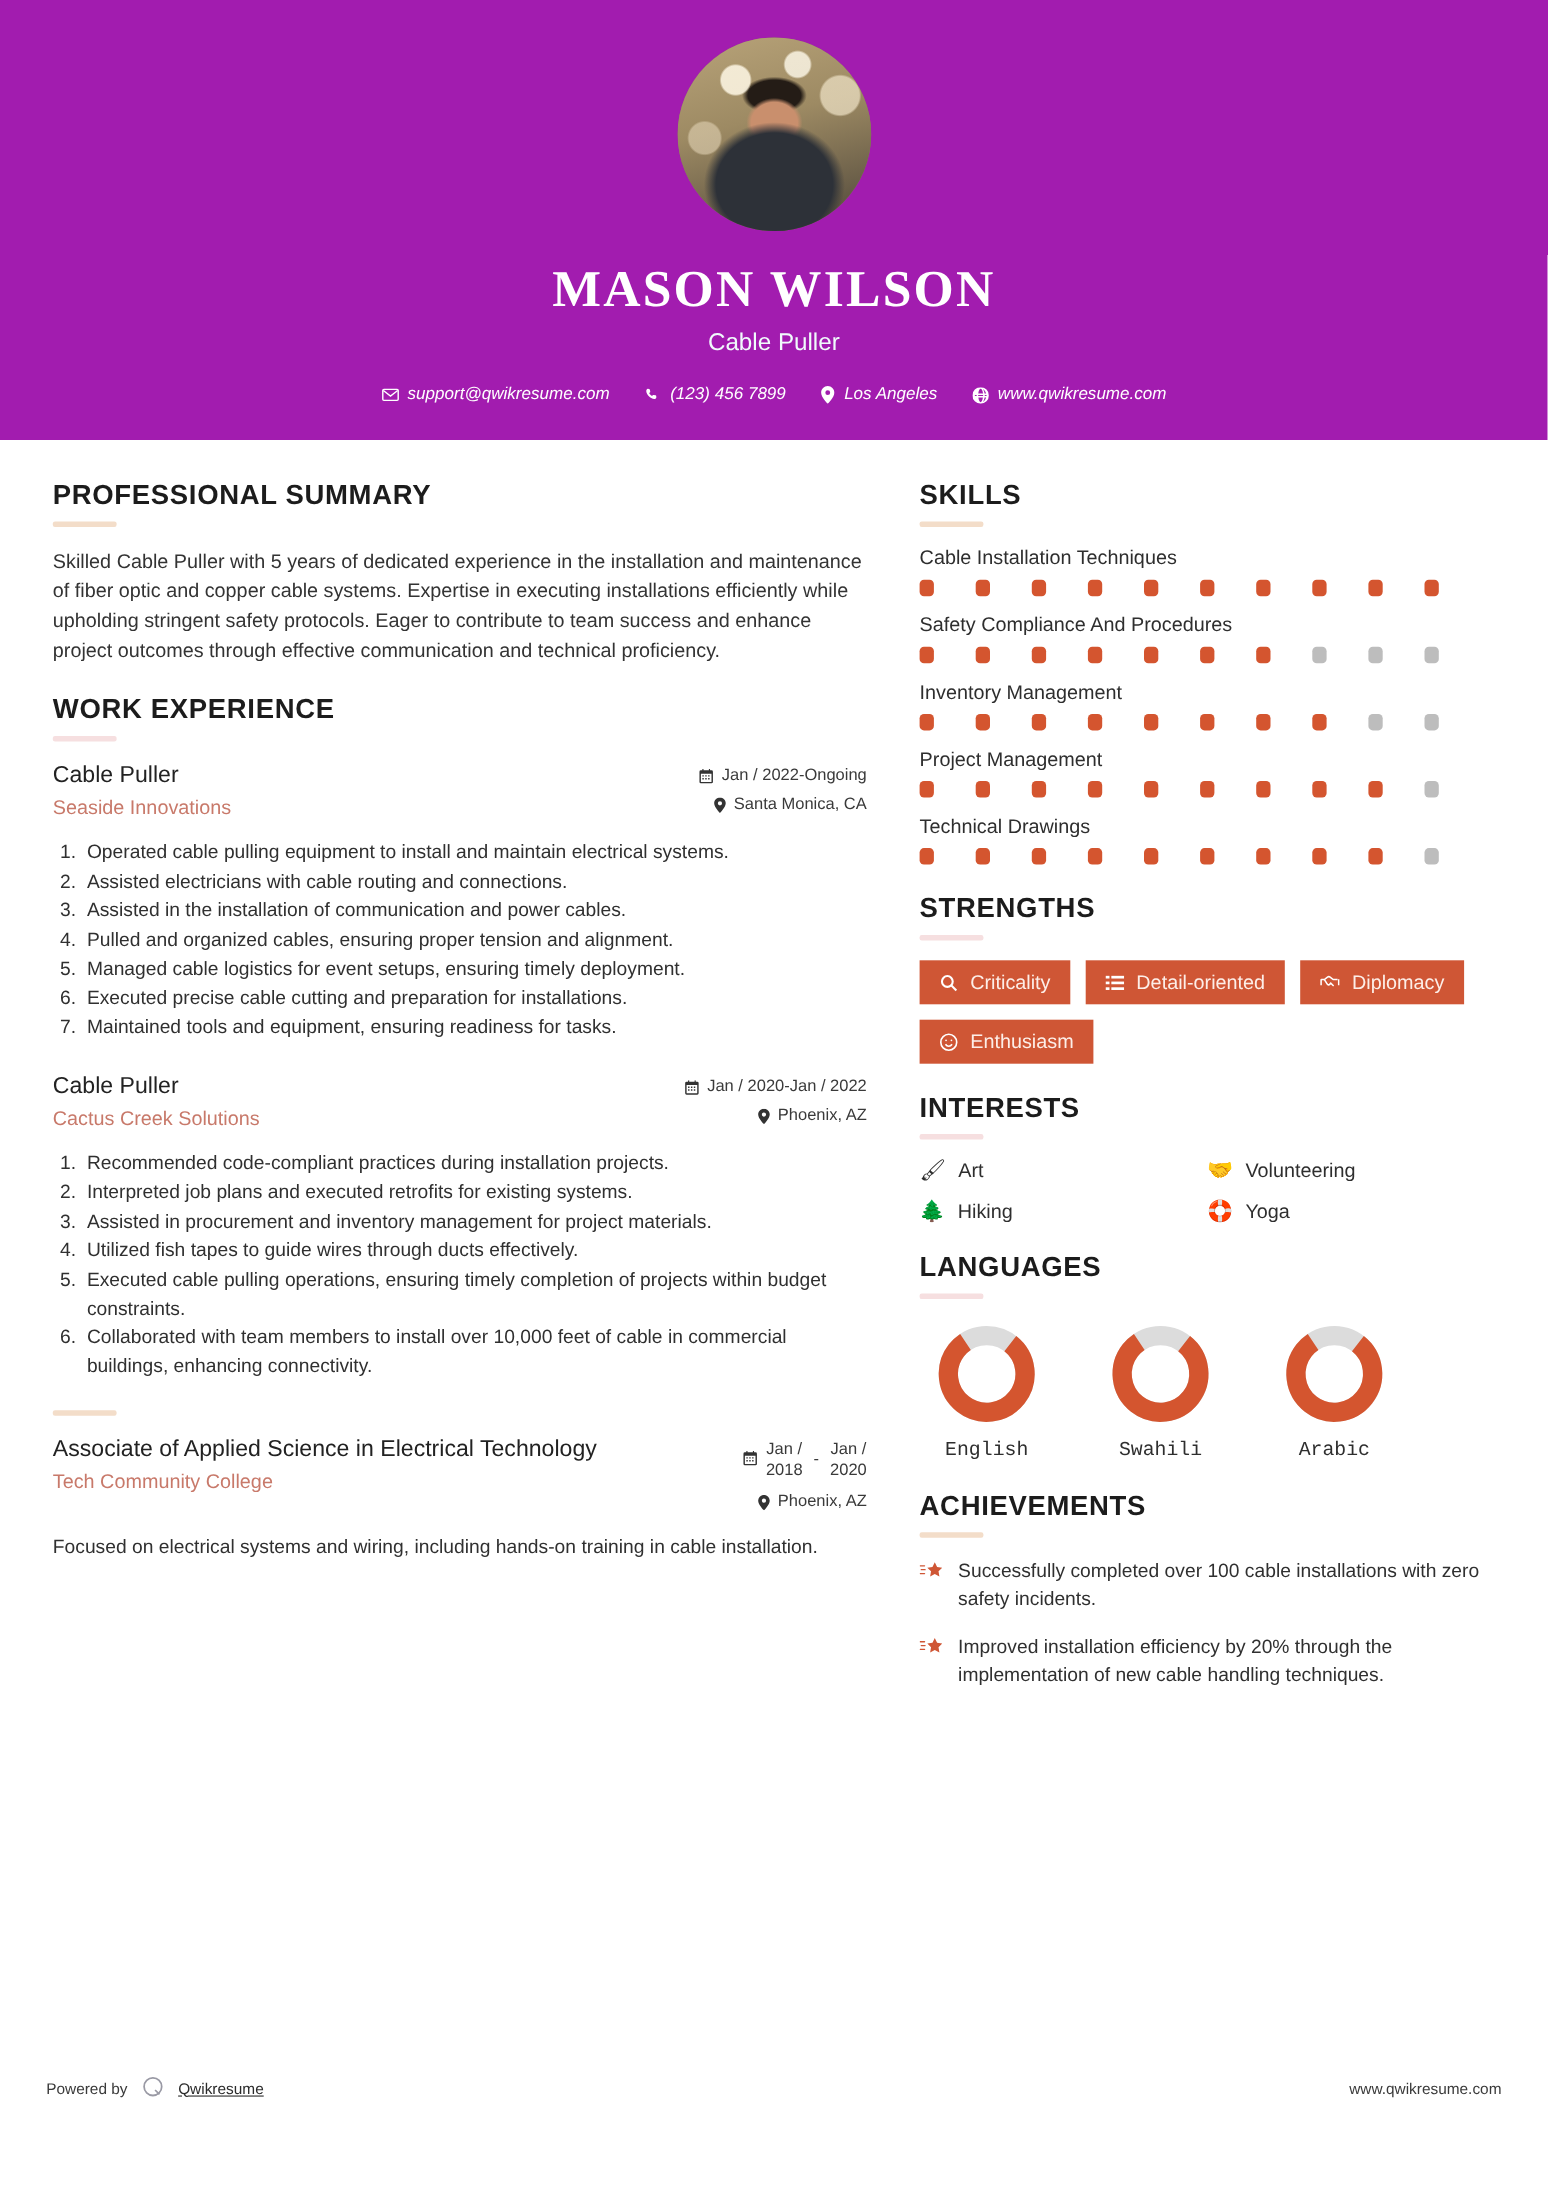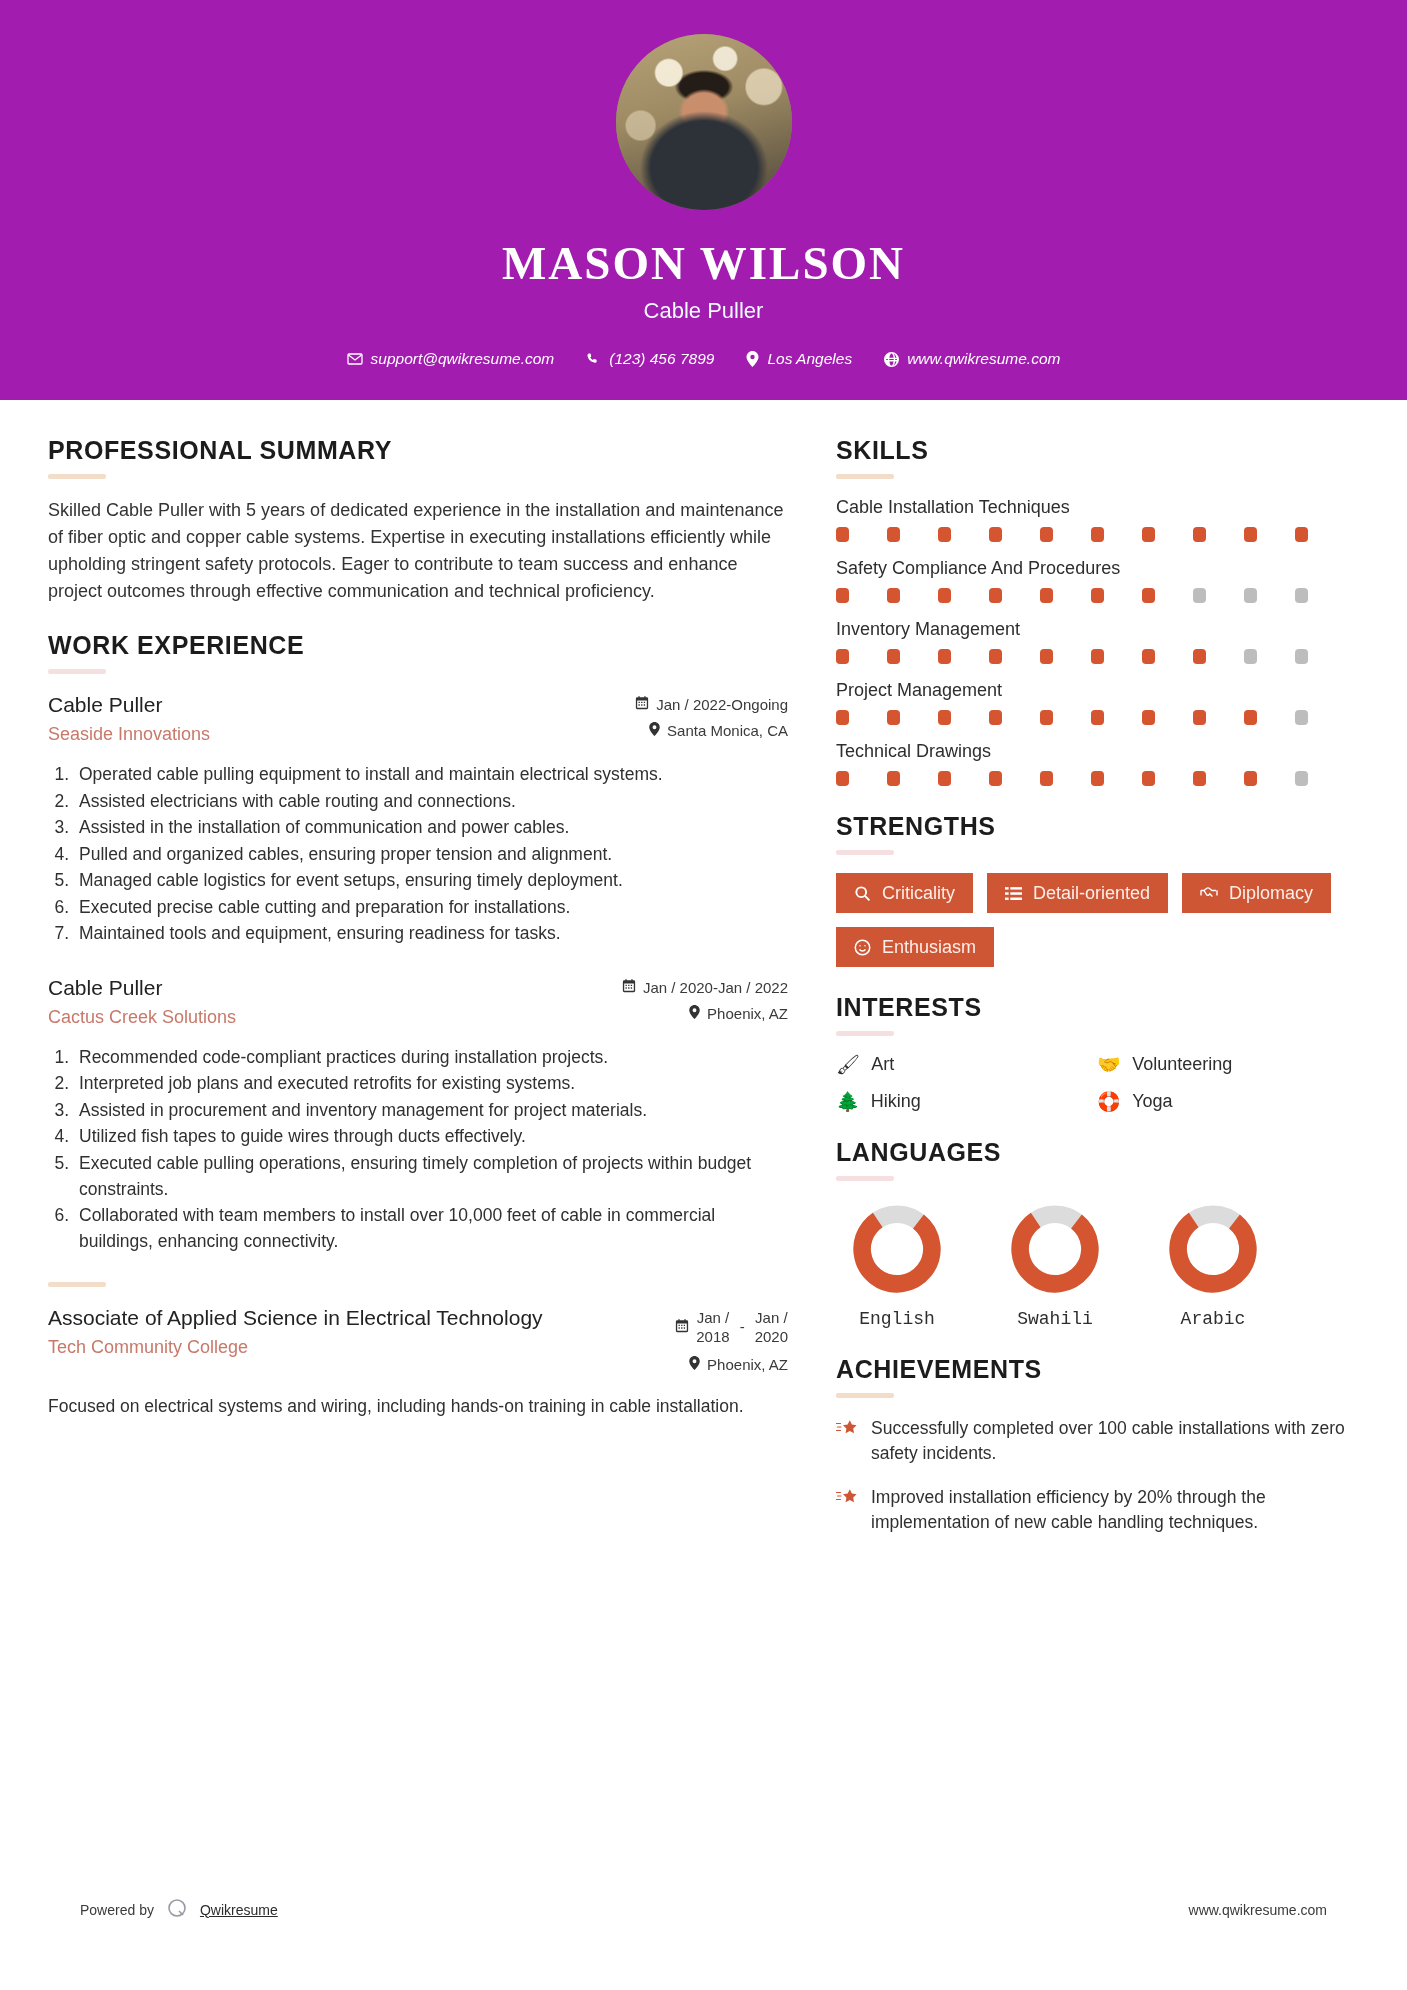--- a/index.html
+++ b/index.html
@@ -129,21 +129,21 @@
     color: #c8796a;
     margin-top: 6px;
   }
   .job-meta {
     text-align: right;
     white-space: nowrap;
     padding-top: 4px;
   }
   .meta-line {
     display: flex;
-    align-items: flex-start;
+    align-items: flex-end;
     justify-content: flex-end;
     gap: 7px;
     font-size: 15px;
     color: #3a3a3a;
     margin-bottom: 9px;
   }
   .meta-line svg { display: block; flex-shrink: 0; }
   .edu-date-wrap {
     display: flex;
     align-items: center;
@@ -251,22 +251,22 @@
   .achv-text {
     font-size: 17.5px;
     line-height: 1.45;
     color: #303030;
   }
 
   
   .footer {
     position: absolute;
     left: 0; right: 0;
-    bottom: 67px;
-    padding: 0 80px;
+    bottom: 78px;
+    padding: 0 42px;
     display: flex;
     justify-content: space-between;
     align-items: center;
     font-size: 14px;
     color: #3a3a3a;
   }
   .footer-left { display: flex; align-items: center; gap: 11px; }
   .footer-brand { text-decoration: underline; color: #2b2b2b; }
 </style>
 </head>

